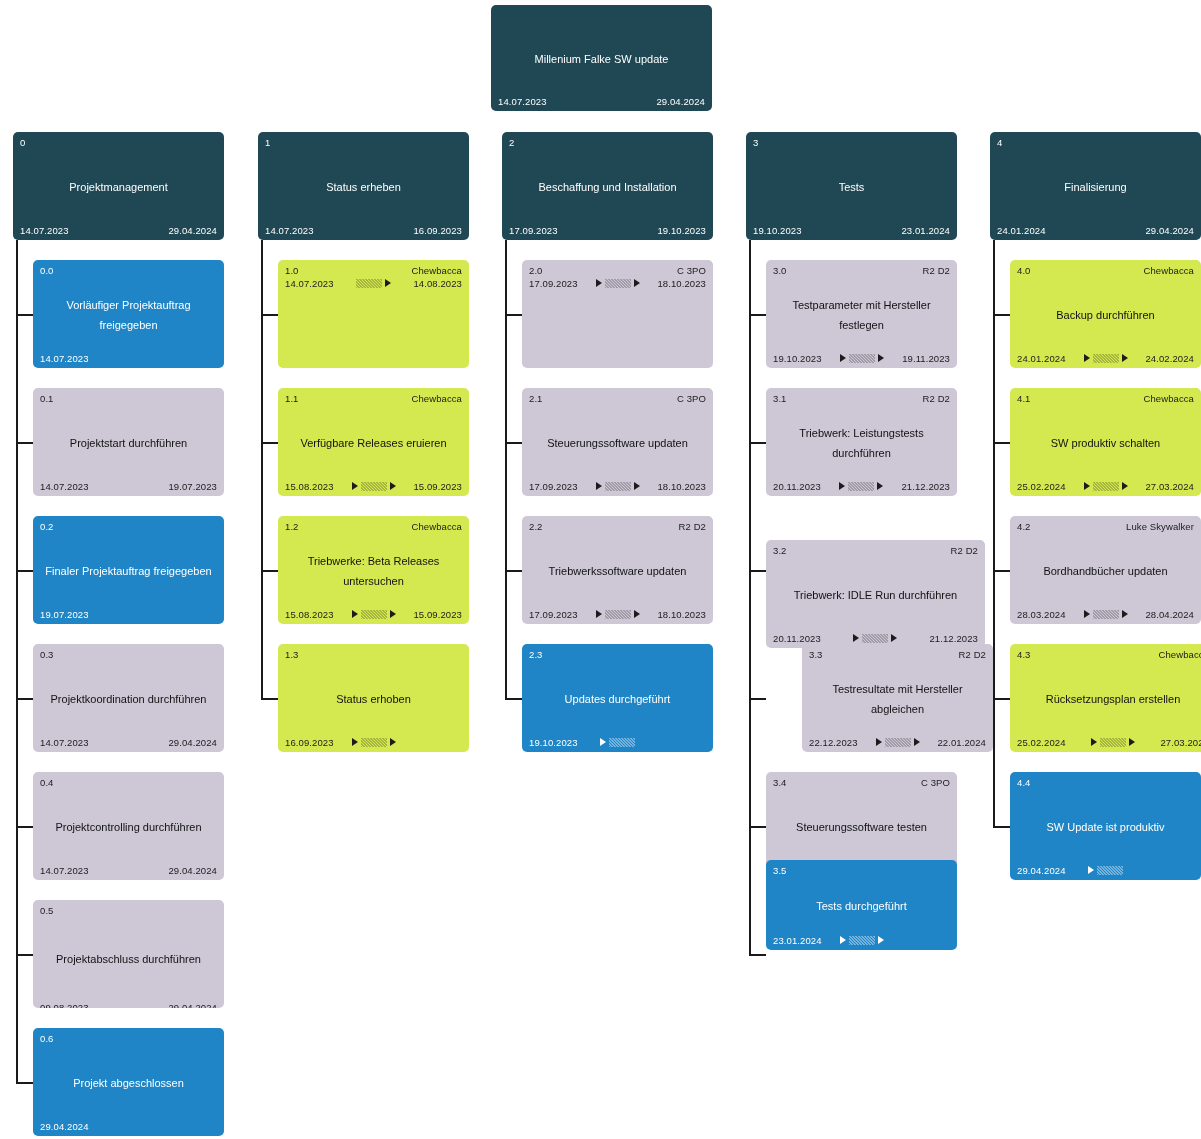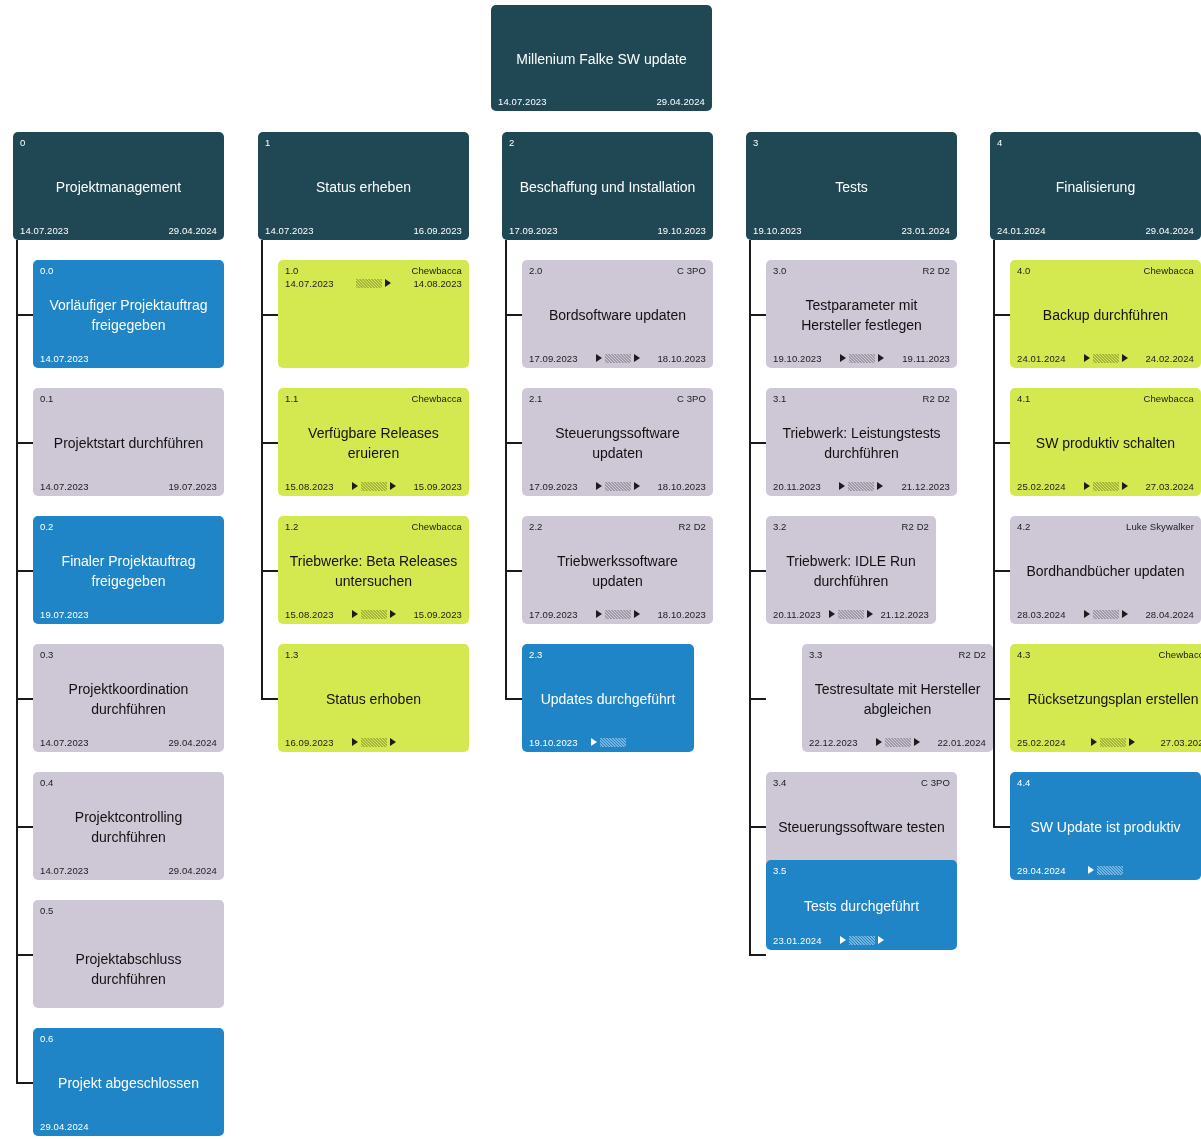--- a/index.html
+++ b/index.html
@@ -30,21 +30,21 @@
   .node .topbar{
     display:flex;justify-content:space-between;align-items:flex-start;
     font-size:9.5px;line-height:11px;
     height:12px;flex:0 0 auto;
     letter-spacing:0.1px;
   }
   .node .title{
     flex:1 1 auto;
     display:flex;align-items:center;justify-content:center;
     text-align:center;
-    font-size:14px;
+    font-size:11px;
     line-height:20px;
     padding:0 4px;
     word-break:normal;
   }
   .node .botbar{
     display:flex;justify-content:space-between;align-items:center;
     font-size:9.5px;line-height:11px;
     height:12px;flex:0 0 auto;
     letter-spacing:0.1px;
   }
@@ -289,21 +289,20 @@
         <span class="dstart">17.09.2023</span>
         <div class="prog"></div>
         <span class="dend">19.10.2023</span>
       </div>
     </div>
     <div class="node grey" style="left: 522px; top: 260px; width: 191px; height: 108px;">
       <div class="topbar">
         <span>2.0</span>
         <span>C 3PO</span>
       </div>
-      <div class="title">Bordsoftware updaten</div>
       <div class="botbar">
         <span class="dstart">17.09.2023</span>
         <div class="prog">
           <span class="arrow"></span>
           <span class="hatch"></span>
           <span class="arrow"></span>
         </div>
         <span class="dend">18.10.2023</span>
       </div>
     </div>
@@ -335,21 +334,21 @@
         <span class="dstart">17.09.2023</span>
         <div class="prog">
           <span class="arrow"></span>
           <span class="hatch"></span>
           <span class="arrow"></span>
         </div>
         <span class="dend">18.10.2023</span>
       </div>
     </div>
     <div class="conn-h" style="left: 505px; top: 570px; width: 17px;"></div>
-    <div class="node blue" style="left: 522px; top: 644px; width: 172px; height: 108px; justify-content: flex-end;">
+    <div class="node blue" style="left: 522px; top: 644px; width: 191px; height: 108px; justify-content: flex-end;">
       <div class="topbar">
         <span>2.3</span>
         <span></span>
       </div>
       <div class="title">Updates durchgeführt</div>
       <div class="botbar">
         <span class="dstart">19.10.2023</span>
         <div class="prog">
           <span class="arrow"></span>
           <span class="hatch"></span>
@@ -398,21 +397,21 @@
         <span class="dstart">20.11.2023</span>
         <div class="prog">
           <span class="arrow"></span>
           <span class="hatch"></span>
           <span class="arrow"></span>
         </div>
         <span class="dend">21.12.2023</span>
       </div>
     </div>
     <div class="conn-h" style="left: 749px; top: 442px; width: 17px;"></div>
-    <div class="node grey" style="left: 766px; top: 516px; width: 170px; height: 108px;">
+    <div class="node grey" style="left: 766px; top: 540px; width: 219px; height: 108px;">
       <div class="topbar">
         <span>3.2</span>
         <span>R2 D2</span>
       </div>
       <div class="title">Triebwerk: IDLE Run durchführen</div>
       <div class="botbar">
         <span class="dstart">20.11.2023</span>
         <div class="prog">
           <span class="arrow"></span>
           <span class="hatch"></span>

